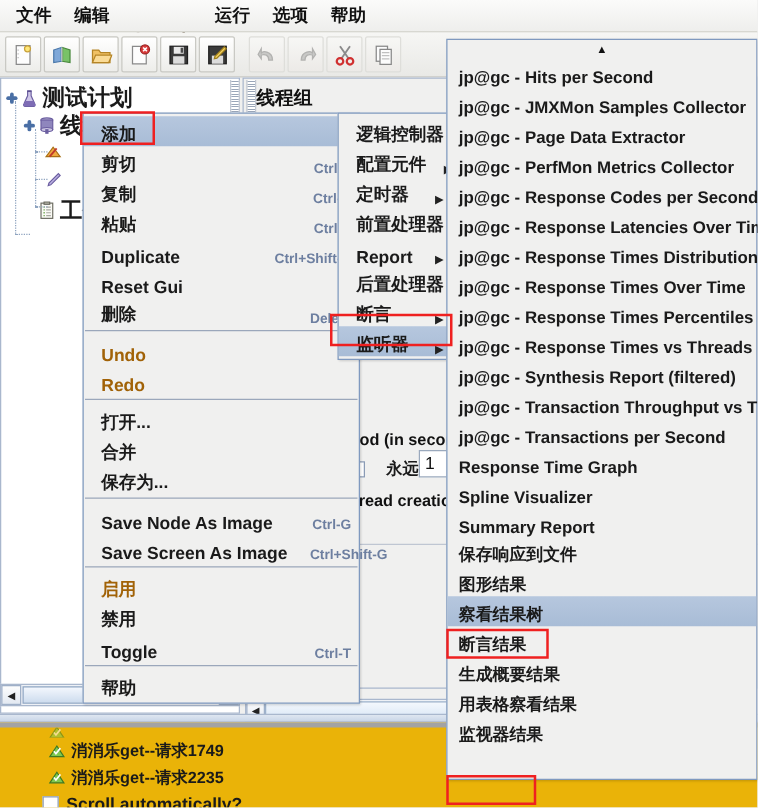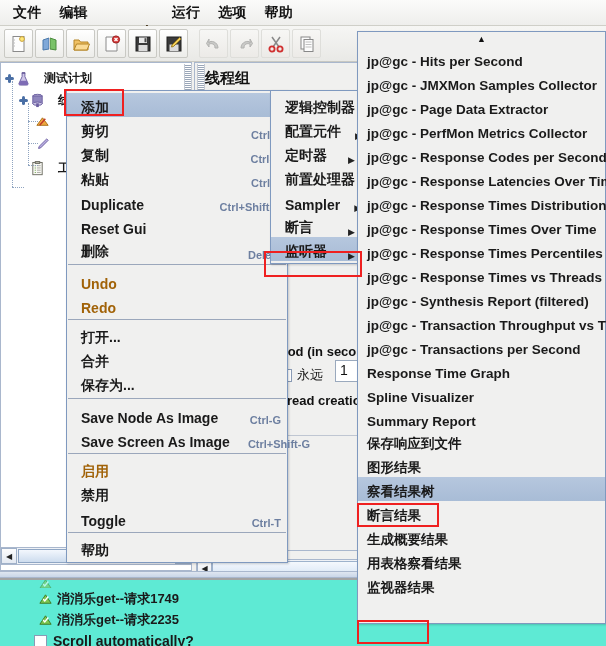--- a/index.html
+++ b/index.html
@@ -45,41 +45,41 @@
   .tbtn.gap{margin-left:9px;}
   .tsvg{display:block;}
 
   
   .treepanel{
     position:absolute;left:0;top:62px;width:192px;height:509px;
     background:#ffffff;border:1px solid #a9b7cd;box-sizing:border-box;
   }
   .tree{position:absolute;left:0;top:0;right:0;bottom:0;padding:4px 0 0 4px;}
   .tnode{display:flex;align-items:center;height:22px;white-space:nowrap;font-size:12px;}
-  .tnode .lbl{margin-left:13px;font-weight:bold;font-size:12px;}
+  .tnode .lbl{margin-left:3px;font-weight:bold;font-size:18px;}
   .indent1{padding-left:14px;}
   .indent2{padding-left:30px;}
   .handle{width:9px;height:9px;position:relative;margin-right:2px;}
   .handle:before{content:"";position:absolute;left:0;top:3px;width:9px;height:3px;background:#4a6fa5;border-radius:2px;}
   .handle:after{content:"";position:absolute;left:3px;top:0;width:3px;height:9px;background:#4a6fa5;border-radius:2px;}
   .vline{position:absolute;border-left:1px dotted #8fa4c0;}
   .hline{position:absolute;border-top:1px dotted #8fa4c0;}
 
   .rightpanel{
     position:absolute;left:194px;top:62px;width:412px;height:489px;
     background:#f0f0ef;border:1px solid #a9b7cd;box-sizing:border-box;
   }
   .rp-title{
     position:absolute;left:10px;top:6px;font-size:15px;font-weight:bold;color:#111;
   }
   .rp-label1{position:absolute;left:84px;top:281px;font-size:13px;font-weight:bold;color:#111;white-space:nowrap;}
   .rp-label2{position:absolute;left:84px;top:330px;font-size:13px;font-weight:bold;color:#111;white-space:nowrap;}
   .rp-forever{position:absolute;left:84px;top:303px;display:flex;align-items:center;gap:5px;}
   .cbx{width:13px;height:13px;border:1px solid #8a9bb5;background:#fff;box-sizing:border-box;display:inline-block;}
-  .rp-forever .txt{font-size:13px;font-weight:normal;}
+  .rp-forever .txt{font-size:13px;font-weight:bold;margin-left:12px;}
   .rp-num{
     position:absolute;left:140px;top:297px;width:60px;height:22px;
     background:#fff;border:1px solid #9aa9bd;box-sizing:border-box;
     font-size:14px;padding:1px 4px;color:#111;
   }
   .rp-sep{position:absolute;left:1px;top:372px;width:410px;border-top:1px solid #bfc6d2;}
 
   
   .hscroll{
     position:absolute;left:0;top:547px;width:192px;height:18px;
@@ -103,21 +103,21 @@
 
   .vgrip{
     position:absolute;width:6px;background:repeating-linear-gradient(#fff 0 1px,#9aa6b8 1px 2px);
     border-left:1px solid #c2c8d2;border-right:1px solid #c2c8d2;
   }
   .splitbar{position:absolute;left:0;top:571px;width:606px;height:7px;background:linear-gradient(#dfe6f0,#c9d6e8);border-top:1px solid #a9b7cd;border-bottom:1px solid #a9b7cd;box-sizing:border-box;}
 
   
   .bottompanel{
     position:absolute;left:0;top:578px;width:606px;height:68px;
-    background:#5eead4;border-top:2px solid #a3a3a3;box-sizing:border-box;overflow:hidden;
+    background:#eab308;border-top:4px solid #a3a3a3;box-sizing:border-box;overflow:hidden;
   }
   .bnode{display:flex;align-items:center;height:21px;padding-left:38px;white-space:nowrap;font-size:13px;}
   .bnode .lbl{margin-left:4px;font-weight:bold;}
   .bottom-cb{display:flex;align-items:center;gap:6px;padding-left:34px;height:22px;}
   .bottom-cb .txt{font-size:14px;font-weight:bold;}
 
   
   .popup{
     position:absolute;background:#f0f0ef;border:1px solid #7f99bf;
     box-sizing:border-box;box-shadow:1px 1px 2px rgba(0,0,0,.18);
@@ -457,21 +457,25 @@
       </div>
       <div class="pitem">
         <span>定时器</span>
         <span class="arrow">▶</span>
       </div>
       <div class="pitem">
         <span>前置处理器</span>
         <span class="arrow">▶</span>
       </div>
       <div class="pitem">
-        <span>Sampler</span>
+        <span>Report</span>
+        <span class="arrow">▶</span>
+      </div>
+      <div class="pitem">
+        <span>后置处理器</span>
         <span class="arrow">▶</span>
       </div>
       <div class="pitem">
         <span>断言</span>
         <span class="arrow">▶</span>
       </div>
       <div class="pitem sel">
         <span>监听器</span>
         <span class="arrow">▶</span>
       </div>

